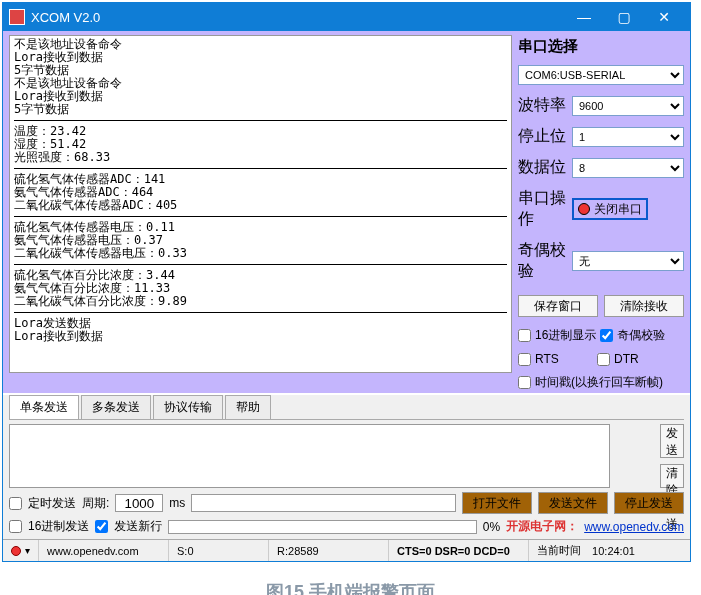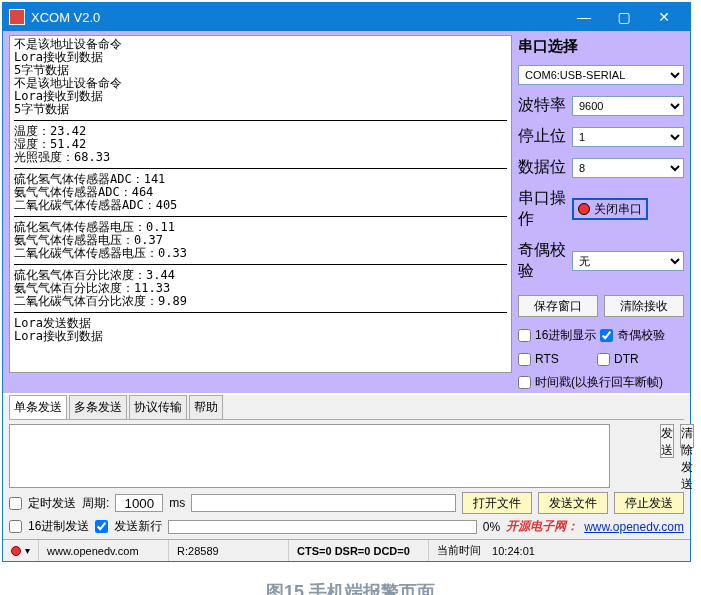--- a/index.html
+++ b/index.html
@@ -19,29 +19,29 @@
 .row { display: flex; align-items: center; gap: 4px; margin: 3px 0; }
 .row label { width: 50px; font-size: 16px; }
 .row select { flex: 1; height: 20px; border: 1px solid #7a9fcd; background: #fff; font-size: 11px; padding: 0 2px; }
 .row .act { display: flex; align-items: center; gap: 4px; border: 2px solid #0a5acc; padding: 1px 4px; height: 22px; }
 .recdot { width: 12px; height: 12px; border-radius: 50%; background: #e33; border: 1px solid #000; }
 .btnrow { display: flex; gap: 6px; margin: 6px 0 4px; }
 .btnrow button { flex: 1; height: 22px; border: 1px solid #999; background: #f6f6f6; font-size: 12px; cursor: pointer; }
 .chkrow { display: flex; align-items: center; gap: 2px; font-size: 12px; margin: 2px 0; }
 .chkrow input[type=checkbox] { margin-right: 2px; }
 .tabs { display: flex; border-bottom: 1px solid #aaa; margin: 2px 6px 0 6px; background: #f0f0f0; }
-.tab { padding: 3px 4px; border: 1px solid #aaa; border-bottom: none; margin-right: 2px; background: #ececec; font-size: 12px; cursor: pointer; }
+.tab { padding: 3px 10px; border: 1px solid #aaa; border-bottom: none; margin-right: 2px; background: #ececec; font-size: 12px; cursor: pointer; }
 .tab.active { background: #fff; }
 .sendarea { margin: 4px 6px; display: flex; gap: 6px; align-items: stretch; }
 .sendarea textarea { flex: 1; height: 64px; border: 1px solid #999; resize: none; padding: 2px; font-size: 12px; }
-.sendarea .sbtns { width: 68px; display: flex; gap: 6px; padding-left: 44px; }
+.sendarea .sbtns { width: 68px; display: flex; flex-direction: column; gap: 6px; padding-left: 44px; }
 .sendarea .sbtns button { height: 24px; border: 1px solid #999; background: #f6f6f6; font-size: 12px; cursor: pointer; }
 .optrow { display: flex; align-items: center; gap: 6px; margin: 4px 6px; font-size: 12px; }
 .optrow input[type=text] { width: 48px; height: 18px; border: 1px solid #999; text-align: center; }
-.optrow button { height: 22px; padding: 0 10px; border: 1px solid #999; background: #fef9c3; font-size: 12px; cursor: pointer; }
+.optrow button { height: 22px; padding: 0 10px; border: 1px solid #999; background: #a16207; font-size: 12px; cursor: pointer; }
 .progrow { display: flex; align-items: center; gap: 6px; margin: 0 6px 4px; font-size: 12px; }
 .prog { flex: 1; height: 14px; border: 1px solid #999; background: #fff; }
 .link { color: #0033cc; text-decoration: underline; }
 .status { display: flex; border-top: 1px solid #aaa; background: #f0f0f0; font-size: 11px; }
 .status .cell { padding: 3px 8px; border-right: 1px solid #ccc; display: flex; align-items: center; gap: 4px; }
 .reddot { width: 10px; height: 10px; border-radius: 50%; background: #e33; border: 1px solid #800; }
 .downarr { font-size: 10px; }
 .caption { text-align: center; color: #8a99a8; font-size: 18px; font-weight: 600; margin: 18px 0 8px; }
 .bottom { background:#f0f0f0; }
 </style>
@@ -142,31 +142,34 @@
     <button>停止发送</button>
   </div>
 
   <div class="progrow">
     <input type="checkbox" style="">
     <span>16进制发送</span>
     <input type="checkbox" checked="" style="">
     <span>发送新行</span>
     <div class="prog"></div>
     <span>0%</span>
-    <span style="color:#d33;font-weight:bold;font-style:italic;">开源电子网：</span>
+    <span style="color:#d33;font-weight:bold;">开源电子网：</span>
     <span class="link">www.openedv.com</span>
   </div>
 
   <div class="status">
     <div class="cell">
           <span class="reddot"></span>
           <span class="downarr">▾</span>
         </div>
     <div class="cell" style="width:130px;">
           <span>www.openedv.com</span>
+        </div>
+    <div class="cell" style="width:100px;">
+          <span>S:0</span>
         </div>
     <div class="cell" style="width:120px;">
           <span>R:28589</span>
         </div>
     <div class="cell" style="width:140px;font-weight:bold;">
           <span>CTS=0 DSR=0 DCD=0</span>
         </div>
     <div class="cell" style="flex:1;border-right:none;"><span>当前时间</span>&nbsp;<span>10:24:01</span></div>
   </div>
   </div>

